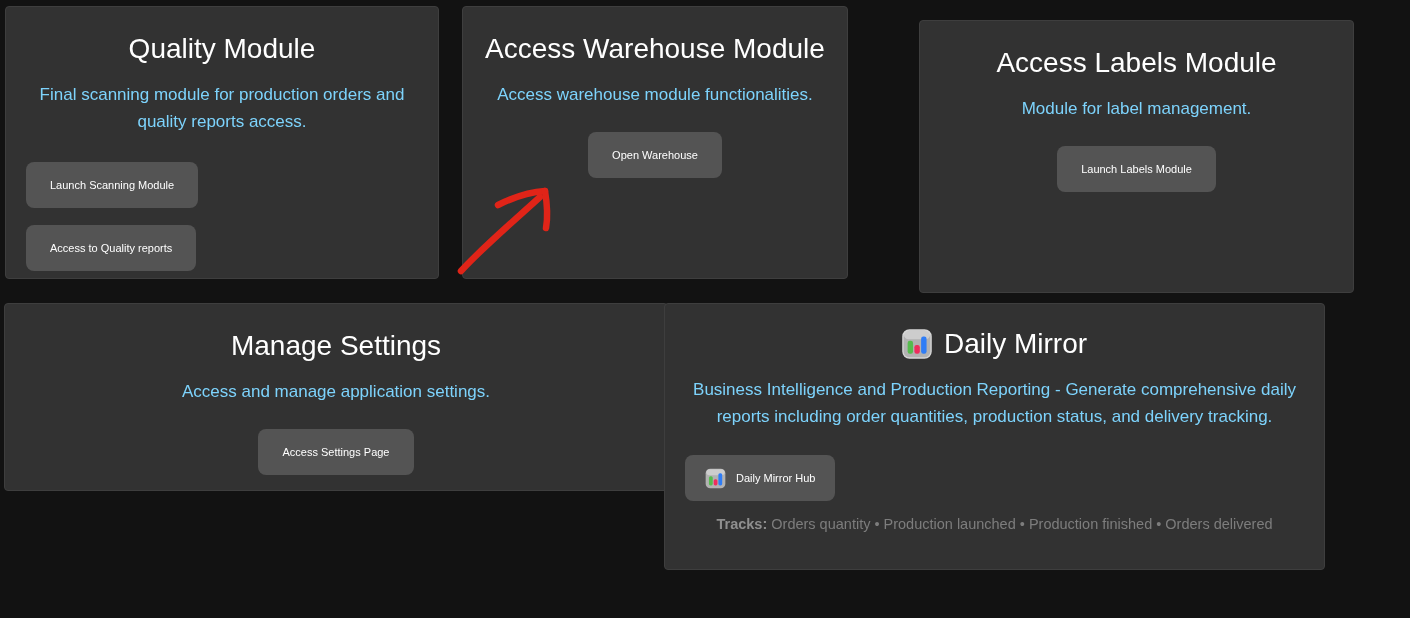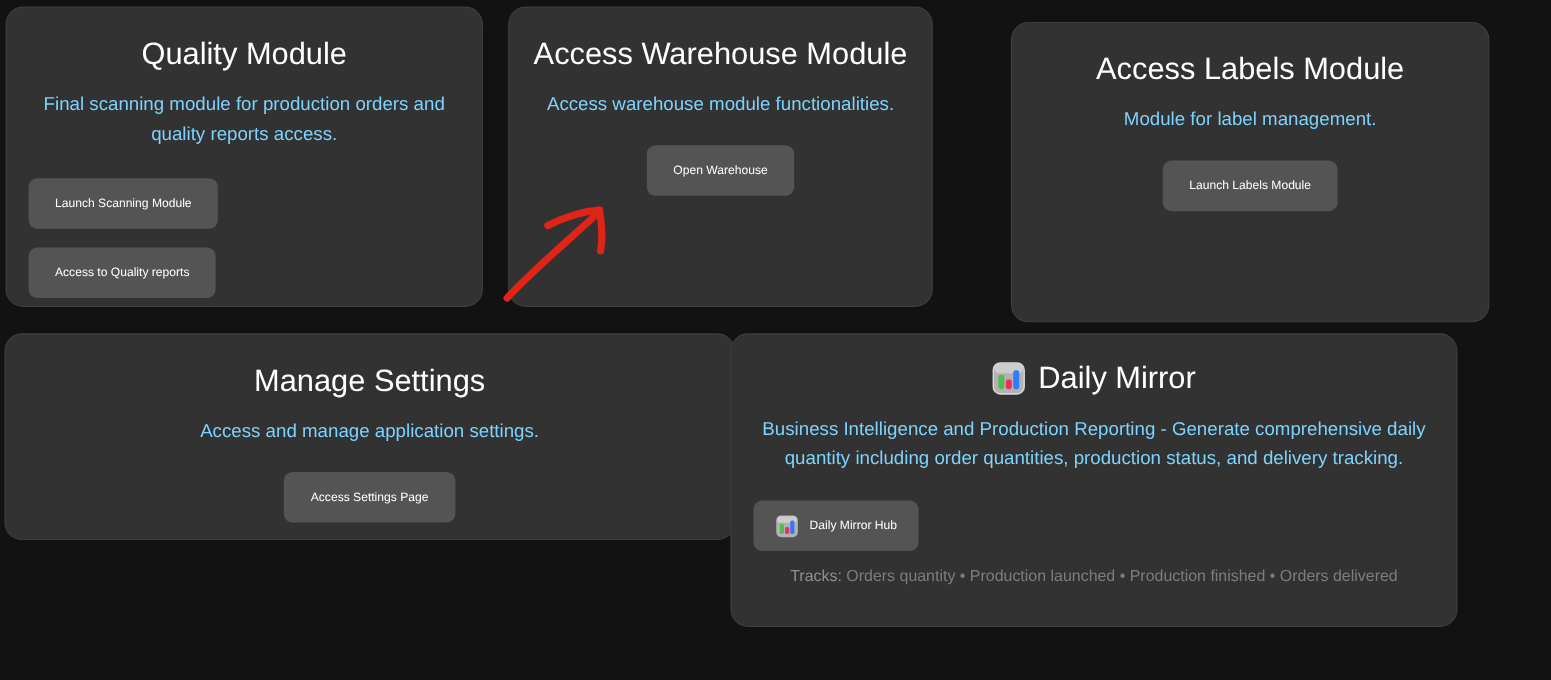--- a/index.html
+++ b/index.html
@@ -10,21 +10,21 @@
     font-family: "Liberation Sans", sans-serif;
     color: #ffffff;
     overflow: hidden;
   }
   .stage { position: relative; width: 1410px; height: 618px; }
 
   .card {
     position: absolute;
     background: #323232;
     border: 1px solid #3e3e3e;
-    border-radius: 16px;
+    border-radius: 4px;
     padding: 20px;
     text-align: center;
   }
   .card-quality   { left: 5px;   top: 6px;   width: 434px; height: 273px; }
   .card-warehouse { left: 462px; top: 6px;   width: 386px; height: 273px; }
   .card-labels    { left: 919px; top: 20px;   width: 435px; height: 273px; }
   .card-settings  { left: 4px;   top: 303px; width: 664px; height: 188px; }
   .card-daily     { left: 664px; top: 303px; width: 661px; height: 267px; }
 
   .card-title {
@@ -79,21 +79,21 @@
 
   .chart-icon { display: inline-flex; }
   .chart-icon svg { display: block; }
 
   .footer-tracks {
     margin: 14px 0 0;
     font-size: 14.5px;
     line-height: 18px;
     color: #7d7d7d;
   }
-  .footer-tracks b { color: #8f8f8f; font-weight: 400; }
+  .footer-tracks b { color: #8f8f8f; font-weight: 700; }
 
   .arrow-overlay {
     position: absolute;
     left: 0; top: 0;
     width: 1410px; height: 618px;
     pointer-events: none;
   }
   .arrow-overlay path { fill: none; stroke-width: 6.5; stroke-linecap: round; }
 </style>
 </head>
@@ -140,21 +140,21 @@
         <svg width="30" height="30" viewBox="0 0 32 32">
           <rect x="1" y="1" width="30" height="30" rx="7" stroke-width="1.5" fill="#b2b2b2" stroke="#d6d6d6"></rect>
           <rect x="2" y="2" width="28" height="9" rx="5" fill="rgba(255,255,255,0.35)"></rect>
           <rect x="6" y="12.5" width="5.8" height="14" rx="2.4" fill="#56bb4e"></rect>
           <rect x="13.2" y="17" width="5.8" height="9.5" rx="2.4" fill="#ee2d5d"></rect>
           <rect x="20.4" y="8" width="5.8" height="18.5" rx="2.4" fill="#2f7df6"></rect>
         </svg>
       </span>
       <h2 class="card-title">Daily Mirror</h2>
     </div>
-    <p class="card-desc">Business Intelligence and Production Reporting - Generate comprehensive daily quantity including order quantities, production status, and delivery tracking.</p>
+    <p class="card-desc">Business Intelligence and Production Reporting - Generate comprehensive daily reports including order quantities, production status, and delivery tracking.</p>
     <div class="btn-left-wrap">
       <button class="btn btn-icon">
         <span class="chart-icon">
           <svg width="21" height="21" viewBox="0 0 32 32">
             <rect x="1" y="1" width="30" height="30" rx="7" fill="#b2b2b2"></rect>
             <rect x="2" y="2" width="28" height="9" rx="5" fill="rgba(255,255,255,0.35)"></rect>
             <rect x="6" y="12.5" width="5.8" height="14" rx="2.4" fill="#56bb4e"></rect>
             <rect x="13.2" y="17" width="5.8" height="9.5" rx="2.4" fill="#ee2d5d"></rect>
             <rect x="20.4" y="8" width="5.8" height="18.5" rx="2.4" fill="#2f7df6"></rect>
           </svg>

